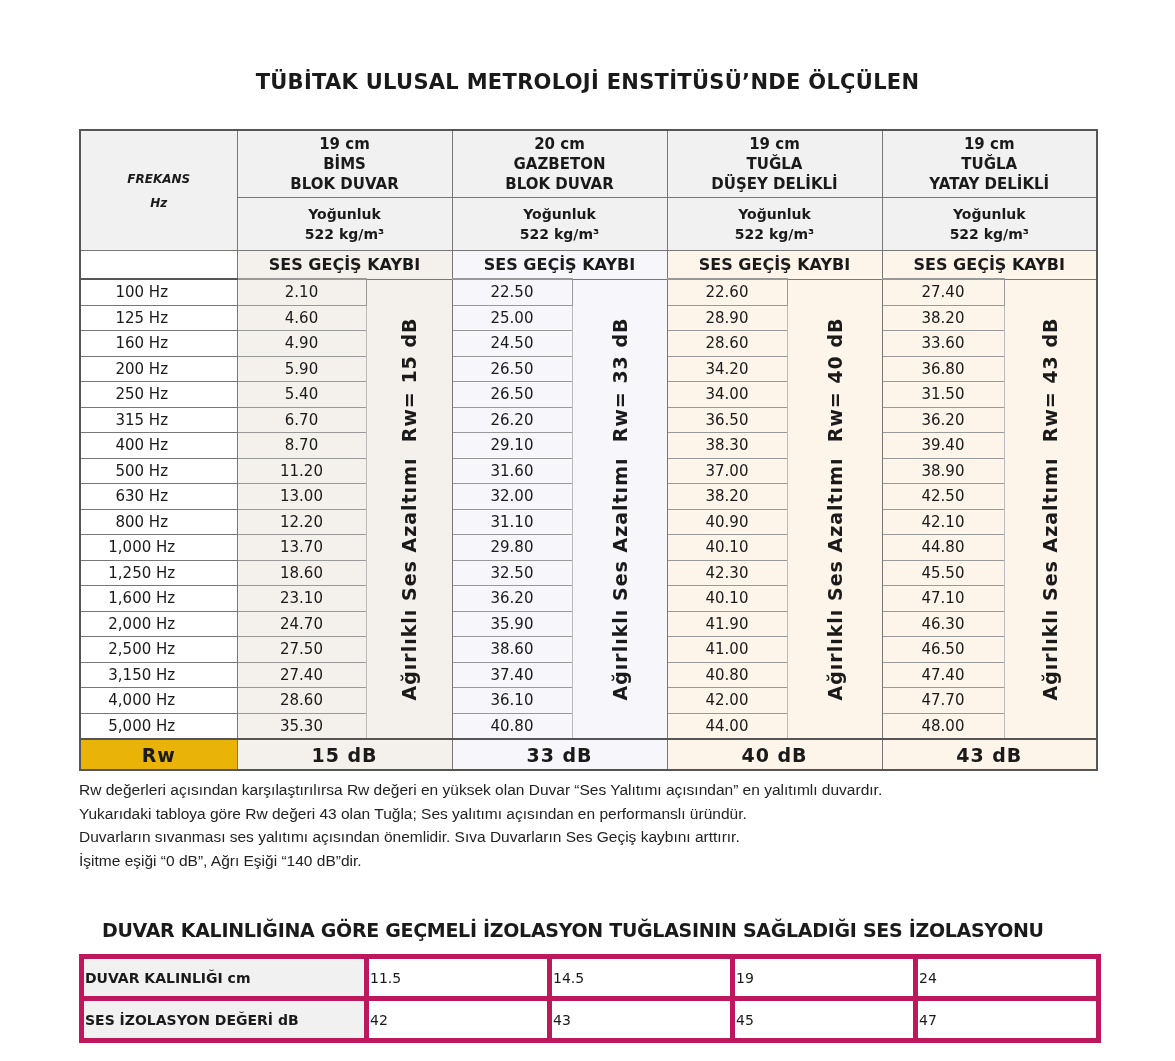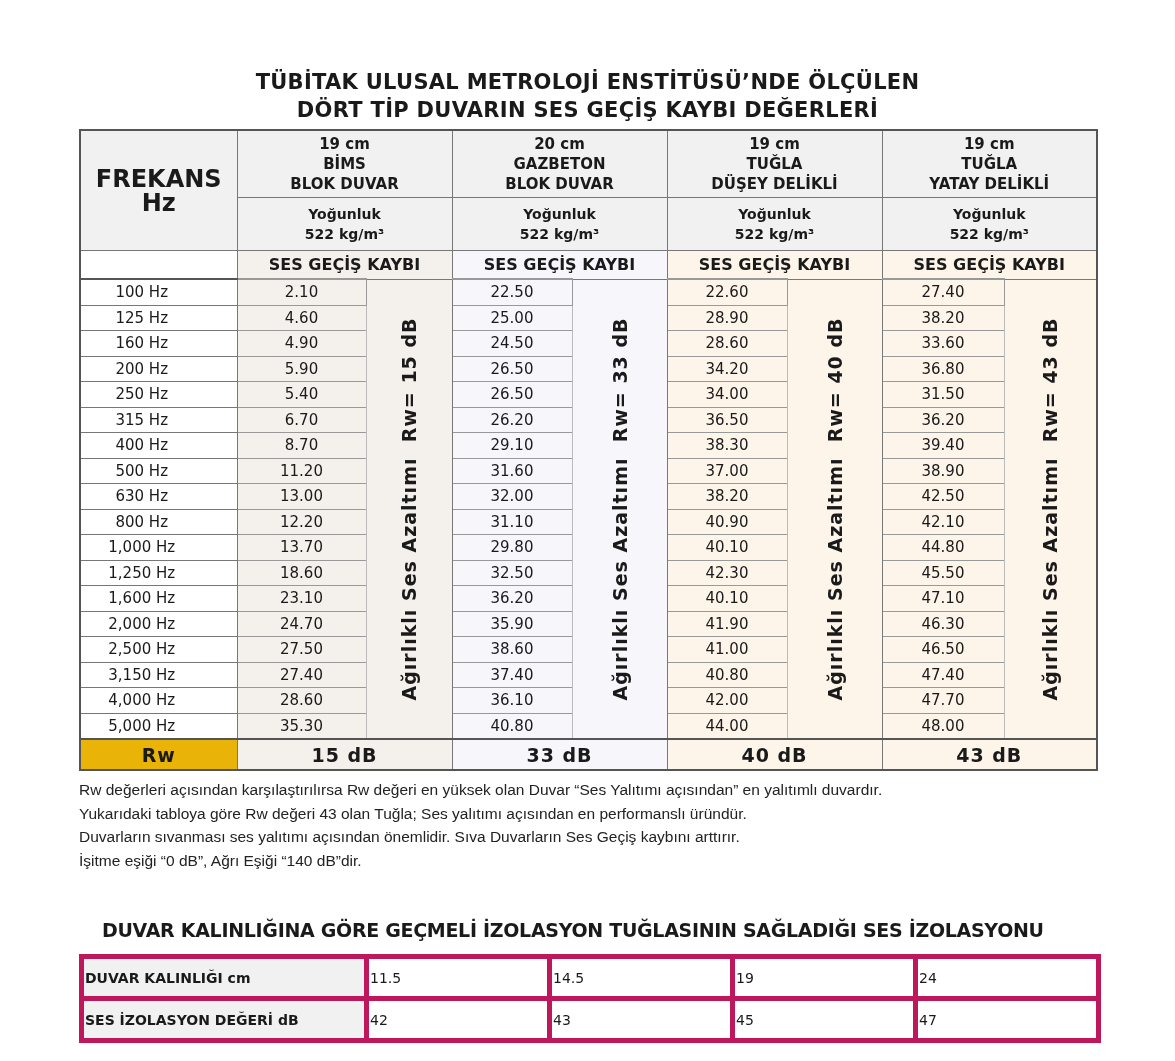--- a/index.html
+++ b/index.html
@@ -12,21 +12,21 @@
   table.main {
     position: absolute; left: 79px; top: 129px; width: 1017px;
     border-collapse: collapse; table-layout: fixed;
     font-family: "DejaVu Sans", sans-serif; font-size: 15px;
     border: 2px solid #555;
   }
   table.main td, table.main th { border: 1px solid #777; padding: 0; text-align: center; }
   .hdr { background: #f1f1f1; font-weight: bold; font-size: 15px; line-height: 20px; margin-top: 38px; }
   .hdr-name { height: 66px; }
   .hdr-dens { height: 52px; font-size: 14px; }
-  .hdr-freq { font-size: 24px; line-height: 24px; background: #f1f1f1; font-weight: bold; }
+  .hdr-freq { font-size: 12px; line-height: 24px; background: #f1f1f1; font-weight: bold; font-style: italic; }
   .hdr-sub { height: 27px; font-weight: bold; font-size: 16px; }
   .c1 { background: #f4f0ec; }
   .c2 { background: #f7f7fb; }
   .c3 { background: #fdf4ea; }
   .c4 { background: #fdf4ea; }
   td.freq { text-align: right; padding-right: 34px !important; background: #fff; height: 24.5px; font-size: 15px; }
   td.val { height: 24.5px; font-size: 15px; border-color: #999 !important; }
   td.vert { position: relative; border-left: 1px solid #bbb !important; }
   .vtext {
     position: absolute; left: 50%; top: 50%;
@@ -52,21 +52,20 @@
     border: 2px solid #555;
   }
   table.iso td { border: 5px solid #be185d; height: 35px; text-align: left; }
   table.iso td.lbl { background: #f1f1f1; font-weight: bold; font-size: 14px; }
 </style>
 </head>
 <body>
 
 <div class="title">
   <div>TÜBİTAK ULUSAL METROLOJİ ENSTİTÜSÜ’NDE ÖLÇÜLEN</div>
-  <div>DÖRT TİP DUVARIN SES GEÇİŞ KAYBI DEĞERLERİ</div>
 </div>
 
 <table class="main">
   <colgroup>
     <col style="width:157px">
     <col style="width:129px">
       <col style="width:86px">
     <col style="width:120px">
       <col style="width:95px">
     <col style="width:120px">

